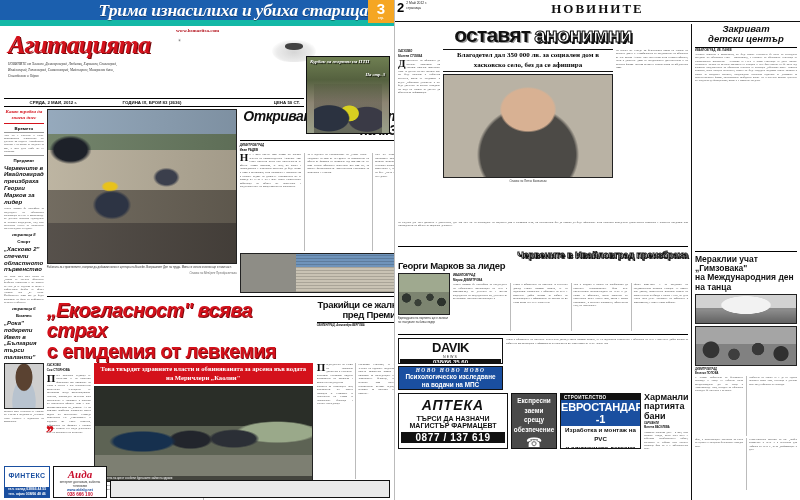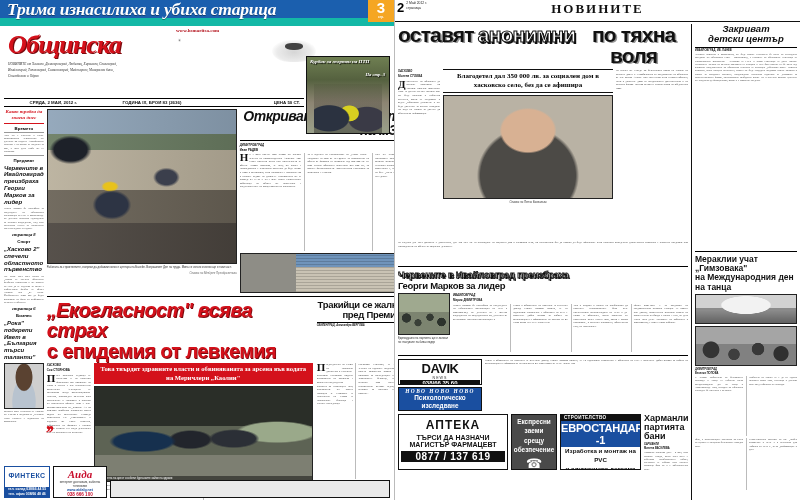--- a/index.html
+++ b/index.html
@@ -30,21 +30,22 @@
   .rule-thin { height: 1px; background: #999; }
 
   
   .page-left { width: 394px; height: 500px; position: relative; background: #fff; padding: 0; }
   .page-right { width: 406px; height: 500px; position: relative; background: #fff; border-left: 1px solid #bbb; }
 
   
   .top-banner {
     height: 26px; background: #1b5fae; color: #fff;
     display: flex; align-items: center; position: relative;
-    border-bottom: 8px solid #14b8a6;
+    border-bottom: 6px solid #14b8a6;
+    text-align: right;
   }
   .top-banner .bnr-text {
     flex: 1; font-size: 17.5px; font-weight: bold; font-style: italic;
     font-family: "Liberation Serif", serif; padding-left: 7px; letter-spacing: -.2px;
     white-space: nowrap; text-shadow: 0 1px 0 rgba(0,0,0,.35);
   }
   .pg-badge {
     width: 26px; height: 26px; background: #f5a623; color: #fff;
     display: flex; flex-direction: column; align-items: center; justify-content: center;
     font-family: "Liberation Sans", sans-serif;
@@ -242,21 +243,21 @@
     color: #d4111b; font-size: 20px; font-weight: bold; font-family: "Liberation Serif", serif;
     line-height: .6; letter-spacing: -2px;
   }
 
   
   .ad { border: 1px solid #111; position: relative; overflow: hidden; background: #fff; }
   .ad-title {
     font-family: "Liberation Sans", sans-serif; font-weight: bold; text-align: center; color: #111;
   }
   .ad-pharm { background: #fff; }
-  .ad-pharm .t1 { font-size: 12px; letter-spacing: 1px; }
+  .ad-pharm .t1 { font-size: 14px; letter-spacing: 1px; font-style: italic; }
   .ad-pharm .t2 { font-size: 7px; }
   .ad-pharm .phone {
     background: #111; color: #fff; font-size: 10px; font-weight: bold;
     text-align: center; letter-spacing: .6px; font-family: "Liberation Sans", sans-serif;
   }
   .ad-loans .t { font-size: 6.4px; color:#fff; line-height: 1.5; text-align:center; font-weight:bold;
     font-family:"Liberation Sans", sans-serif; }
   .ad-loans { background: #4a4a4a; color: #fff; }
   .ad-euro .tag {
     background: #111; color:#fff; font-size: 4.6px; font-weight:bold; padding: .7px 3px;
@@ -354,21 +355,21 @@
 
     <div class="top-banner">
       <div class="bnr-text">Трима изнасилиха и убиха старица</div>
       <div class="pg-badge">
         <span class="num">3</span>
         <span class="lbl">стр.</span>
       </div>
     </div>
 
     <div class="masthead">
-      <div class="mh-haskovska">Общинска</div>
+      <div class="mh-haskovska">Агитацията</div>
       <div class="mh-reg">®</div>
       <div class="mh-site">www.hsmaritsa.com</div>
       <div class="mh-sub">НОВИНИТЕ от Хасково, Димитровград, Любимец, Харманли, Свиленград, Ивайловград, Тополовград, Симеоновград, Маджарово, Минерални бани, Стамболово и Одрин</div>
       <div class="mh-logo-bird"></div>
 
       <div class="promo-box photo-people">
         <div class="ptxt">Курбан за жертви на ПТП</div>
         <div class="ptxt2">На стр. 3</div>
       </div>
     </div>
@@ -509,21 +510,20 @@
       <div class="rp-section">НОВИНИТЕ</div>
     </div>
 
     <div style="display:flex;padding:2px 3px 0 3px;gap:3px;height:478px;">
 
       <div style="width:290px;">
 
         <div style="display:flex;justify-content:center;align-items:baseline;gap:4px;margin-top:1px;">
           <span class="hl-solid">оставят</span>
           <span class="hl-outline">анонимни</span>
-          <span class="hl-solid">по тяхна воля</span>
         </div>
 
         <div style="display:flex;gap:3px;margin-top:3px;">
           <div style="width:42px;">
             <div class="kicker">ХАСКОВО</div>
             <div class="byline" style="font-style:italic;">Милена СТОЕВА</div>
             <div class="body-col dropcap" style="height:150px;">Дарителите на общината да останат анонимни по тяхното изрично пожелание тема. В другия случай тяхното име ще бъде вписано и публично регистър, който се създаваше в отдел „Общински дейности" и ще бъде достъпен за всички граждани по реда на Закона за достъп до обществена информация.</div>
           </div>
           <div style="width:170px;">
             <div class="sub-box">Благодетел дал 350 000 лв. за социален дом в хасковско село, без да се афишира</div>
@@ -532,21 +532,21 @@
           </div>
           <div style="flex:1;">
             <div class="body-col" style="height:170px;">на силата ще учреди по безплатното право на строеж на месните дом в с. Стамболийски от предложение на общината от ДЖ Милка Атанас. При тази схема нито в имоти общини, нито в дарените дома за предоставени допълнително и на месната фирма. Всичко остава в строителното на обединения имот.</div>
           </div>
         </div>
         <div class="body-col" style="margin-top:2px;height:22px;">на следния ден чрез документ с дарителска, дал 350 хил. лв. за изграждане на социален дом в хасковско село, но категорично без да прояви да бъде афиширан. Като практика определена дарителската кампания е насочена предимно към изграждането на обекти за социални дейности.</div>
 
         <div class="rule" style="margin:3px 0;"></div>
 
         <div>
-          <div class="rp-hl2 outline" style="text-align:left;">Червените в Ивайловград преизбраха</div>
+          <div class="rp-hl2 outline" style="text-align:right;">Червените в Ивайловград преизбраха</div>
           <div class="rp-hl2" style="text-align:left;margin-top:1px;">Георги Марков за лидер</div>
           <div style="display:flex;gap:3px;margin-top:2px;">
             <div style="width:52px;">
               <div class="photo ph-crowd" style="height:42px;"></div>
               <div class="cap-below">Единодушно на партията ще е заемал по гласуване на бивш лидер</div>
             </div>
             <div style="flex:1;">
               <div class="kicker">ИВАЙЛОВГРАД</div>
               <div class="byline">Мария ДИМИТРОВА</div>
               <div style="display:flex;gap:3px;">
@@ -555,21 +555,21 @@
                 <div class="body-col vline" style="flex:1;height:48px;padding-left:2px;">тата и раздава и записи на приближава до партията управляващите бяха вече постигнатото преразглеждане на ГЕРБ и да-свиме в общината, което зависеше от партийната власт. Освен това, който е малко изразяване, в местния парламент, обществено след на политиката.</div>
                 <div class="body-col vline" style="flex:1;height:48px;padding-left:2px;">сфера 2007-2011 г. За предложи на среднонапълно неговата станция. Те проект при доклад практически означава канала на новия състав на борда с Канал 1 или, от деля Танея през деля. Членовете на избраните в Ивайловград е свои с ново избрани.</div>
               </div>
             </div>
           </div>
         </div>
 
         <div class="rule" style="margin:3px 0;"></div>
 
         <div style="display:flex;gap:3px;">
-          <div style="width:84px;">
+          <div style="width:105px;">
             <div class="ad ad-davik" style="height:26px;padding:1px;">
               <div class="logo">DAVIK</div>
               <div class="news">NEWS</div>
               <div class="ph">038/66 35 60</div>
             </div>
             <div class="ad ad-psych" style="height:24px;margin-top:2px;">
               <div class="novo">НОВО  НОВО  НОВО</div>
               <div class="t">Психологическо изследване</div>
               <div class="t">на водачи на МПС</div>
               <div class="addr">Хасково, ул. "Сливница", 1.  038/62 26 92, 0878/323723</div>

